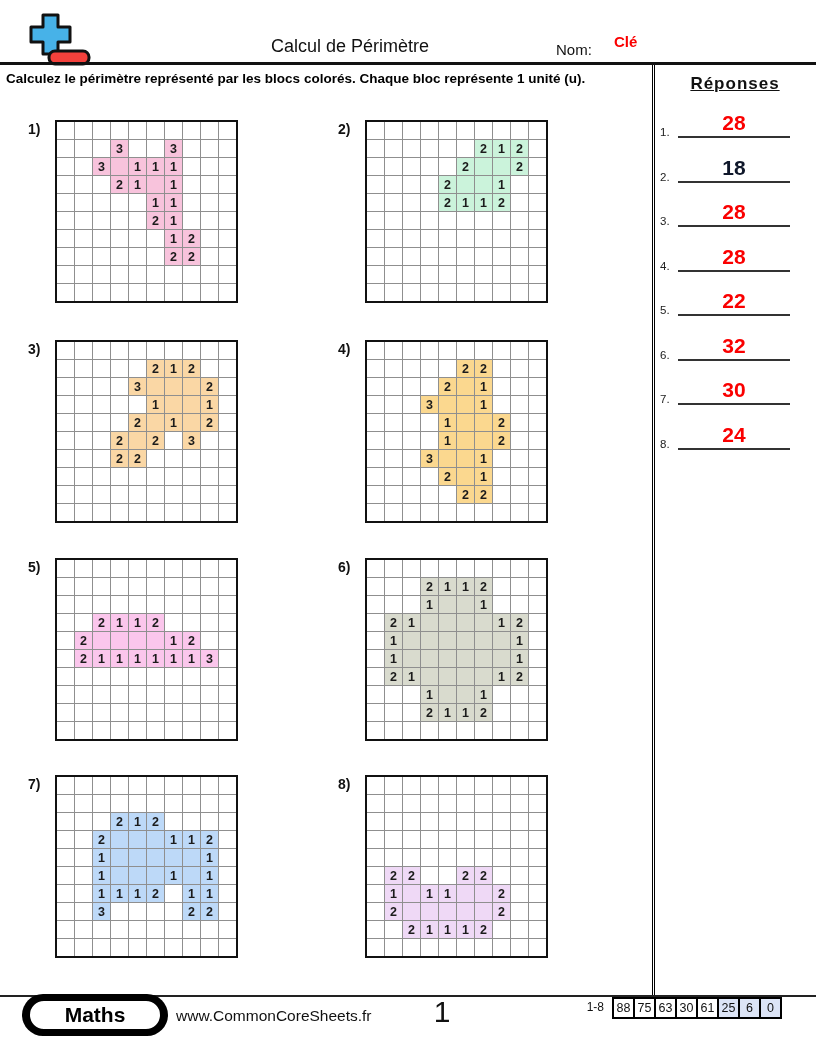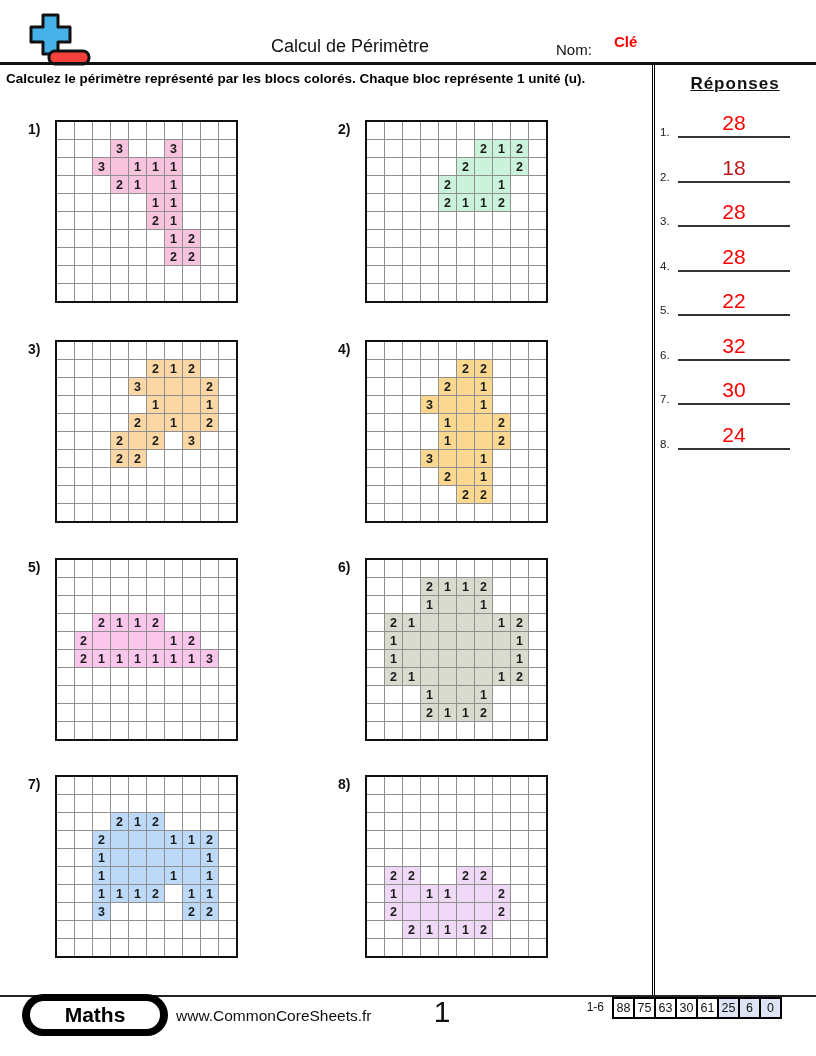--- a/index.html
+++ b/index.html
@@ -26,21 +26,21 @@
   
   .answers-sep{position:absolute;left:652px;top:65px;height:930px;width:3px;
                border-left:1.5px solid #000;border-right:1.5px solid #000;box-sizing:border-box;}
   .answers{position:absolute;left:656px;top:62px;width:158px;height:933px;}
   .answers-title{margin-top:12px;text-align:center;font-size:17px;font-weight:bold;
                  text-decoration:underline;letter-spacing:1px;}
   .answer-row{position:absolute;left:0;width:152px;height:42px;}
   .answer-num{position:absolute;left:4px;bottom:0;font-size:11.5px;color:#222;}
   .answer-line{position:absolute;left:22px;width:112px;bottom:0;border-bottom:2px solid #333;height:0;}
   .answer-value{position:absolute;left:22px;width:112px;bottom:3px;text-align:center;
-                font-size:21px;font-weight:normal;color:#fa0000;}
+                font-size:21px;font-weight:bold;color:#fa0000;}
 
   
   .footer-line{position:absolute;left:0;top:995px;width:816px;height:2px;background:#222;}
   .maths-badge{position:absolute;left:22px;top:994px;width:146px;height:42px;background:#000;border-radius:21px;}
   .maths-pill{position:absolute;left:6px;top:5px;right:6px;bottom:5px;background:#fff;
               border:2.5px solid #000;border-radius:16px;display:flex;align-items:center;
               justify-content:center;font-weight:bold;font-size:21px;color:#000;}
   .site-url{position:absolute;left:176px;top:1007px;font-size:15.5px;color:#111;}
   .page-number{position:absolute;left:402px;top:995px;width:80px;text-align:center;font-size:30px;color:#111;}
   .score-range{position:absolute;left:566px;top:1000px;width:38px;text-align:right;font-size:12px;}
@@ -912,21 +912,21 @@
     <div class="answers-title">Réponses</div>
     <div>
         <div class="answer-row" style="top: 34px;">
           <span class="answer-num">1.</span>
           <div class="answer-line"></div>
           <div class="answer-value" style="color: rgb(250, 0, 0);">28</div>
         </div>
         <div class="answer-row" style="top: 78.5px;">
           <span class="answer-num">2.</span>
           <div class="answer-line"></div>
-          <div class="answer-value" style="color: #b91c1c;">18</div>
+          <div class="answer-value" style="color: #0f172a;">18</div>
         </div>
         <div class="answer-row" style="top: 123px;">
           <span class="answer-num">3.</span>
           <div class="answer-line"></div>
           <div class="answer-value" style="color: rgb(250, 0, 0);">28</div>
         </div>
         <div class="answer-row" style="top: 167.5px;">
           <span class="answer-num">4.</span>
           <div class="answer-line"></div>
           <div class="answer-value" style="color: rgb(250, 0, 0);">28</div>
@@ -953,21 +953,21 @@
         </div>
       </div>
   </div>
 
   <div class="footer-line"></div>
   <div class="maths-badge">
     <div class="maths-pill">Maths</div>
   </div>
   <div class="site-url">www.CommonCoreSheets.fr</div>
   <div class="page-number">1</div>
-  <div class="score-range">1-6</div>
+  <div class="score-range">1-8</div>
   <div class="score-boxes">
       <div class="score-box">88</div>
       <div class="score-box">75</div>
       <div class="score-box">63</div>
       <div class="score-box">30</div>
       <div class="score-box">61</div>
       <div class="score-box" style="background: rgb(220, 228, 246);">25</div>
       <div class="score-box" style="background: rgb(220, 228, 246);">6</div>
       <div class="score-box" style="background: rgb(220, 228, 246);">0</div>
     </div>

